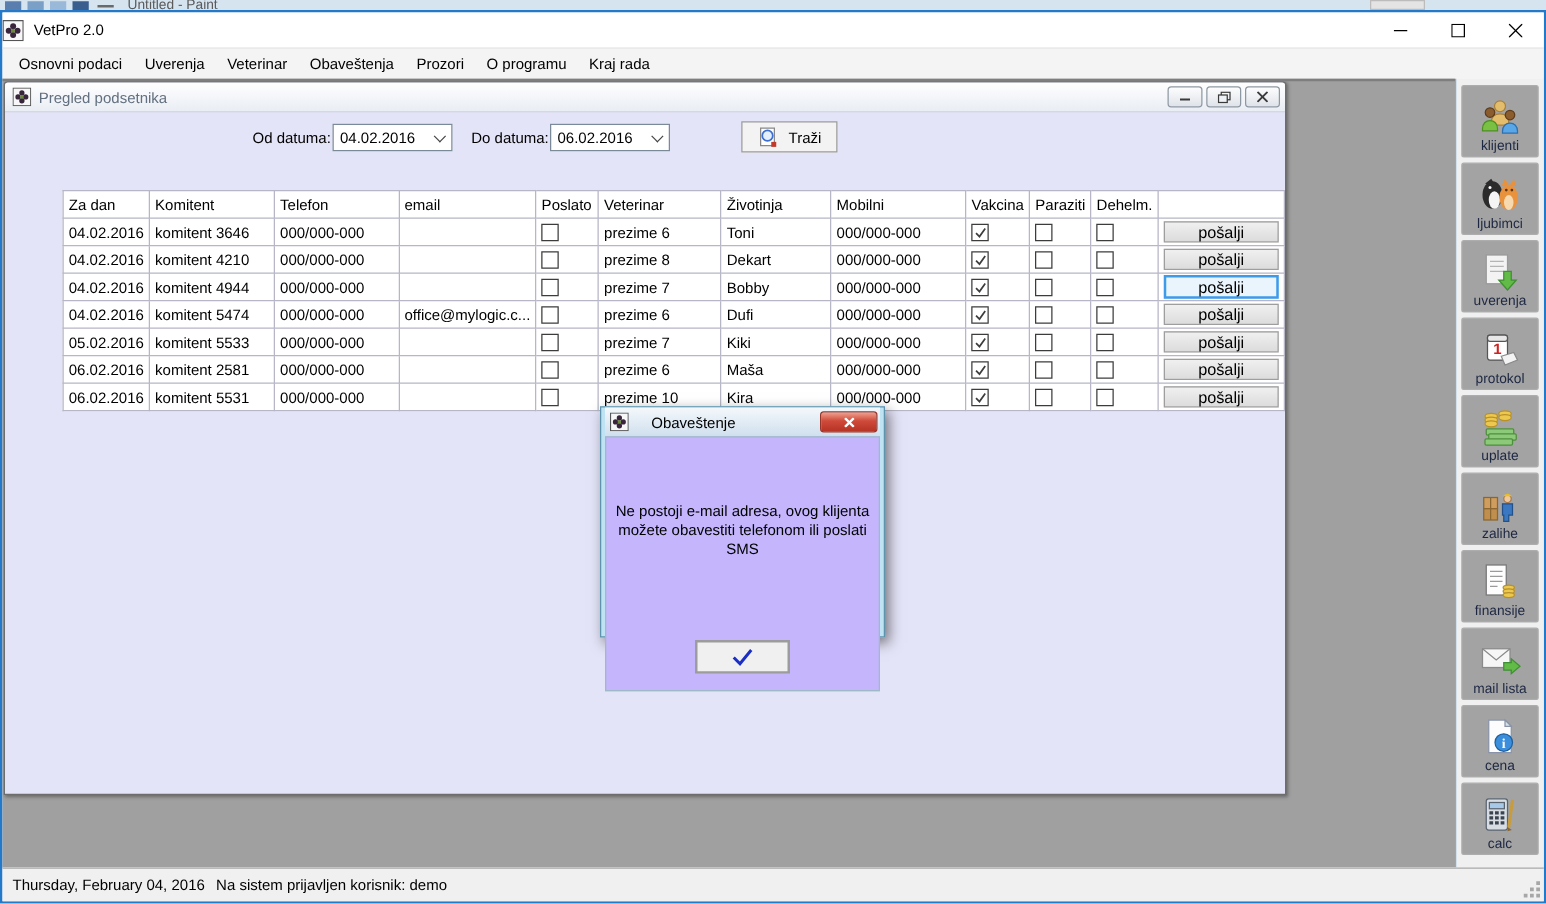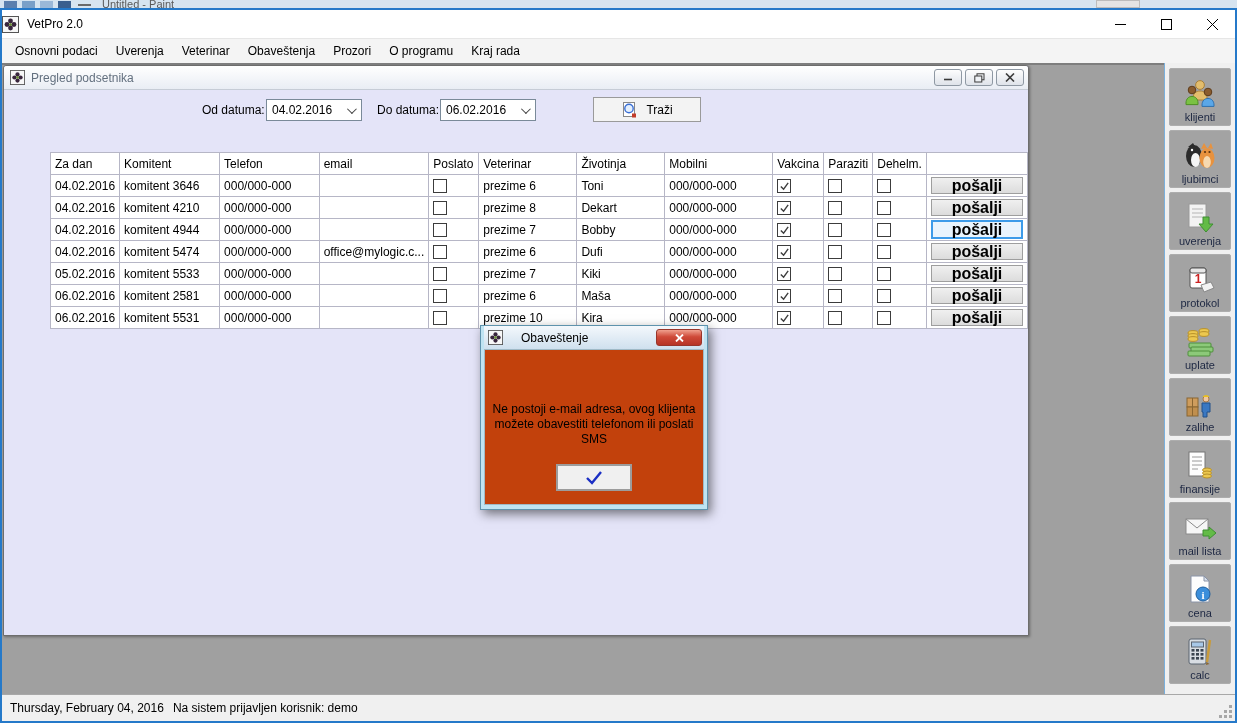--- a/index.html
+++ b/index.html
@@ -45,38 +45,38 @@
   .child-client { position:relative; flex:1; overflow:hidden; }
 
   .filter-row { position:absolute; left:0; top:8px; width:100%; height:24px; }
   .filter-label { position:absolute; top:5px; color:#000; }
   .lbl-from { left:198px; }
   .lbl-to { left:373px; }
   .combo { position:absolute; top:1px; width:96px; height:22px; background:#fff; border:1px solid #7a8a99; display:flex; align-items:center; padding-left:5px; }
   .combo-from { left:262px; }
   .combo-to { left:436px; }
   .combo-arrow { margin-left:auto; margin-right:7px; width:7px; height:7px; border-right:1px solid #444; border-bottom:1px solid #444; transform:rotate(45deg) translateY(-2px); }
-  .search-btn { position:absolute; left:589px; top:-1px; width:108px; height:25px; background:#f3f3f3; border:1px solid #9a9a9a; display:flex; align-items:center; justify-content:center; gap:8px; cursor:pointer; }
+  .search-btn { position:absolute; left:589px; top:-1px; width:77px; height:25px; background:#f3f3f3; border:1px solid #9a9a9a; display:flex; align-items:center; justify-content:center; gap:8px; cursor:pointer; }
 
   table.grid { position:absolute; left:6px; top:62px; border-collapse:collapse; table-layout:fixed; background:#fff; }
   table.grid th, table.grid td { border:1px solid #b6b6c6; height:22px; padding:0 4px; font-weight:normal; text-align:left; white-space:nowrap; overflow:hidden; font-size:12px; }
   table.grid { border:1px solid #8e8ea6;margin-left:40px; }
   td.center, th.center { text-align:center; padding:0; }
   .cb { display:inline-block; width:14px; height:14px; border:1px solid #3c3c3c; background:#fff; vertical-align:middle; line-height:12px; }
   .cb svg { display:block; margin:1px auto 0; }
-  .send-btn { display:block; width:92px; height:17px; margin:0 auto; background:linear-gradient(#f0f0f0,#dcdcdc); border:1px solid #9e9e9e; font-size:16px; font-family:"Liberation Sans",sans-serif; line-height:14px; cursor:pointer;font-weight:bold; }
+  .send-btn { display:block; width:92px; height:17px; margin:0 auto; background:linear-gradient(#f0f0f0,#dcdcdc); border:1px solid #9e9e9e; font-size:13px; font-family:"Liberation Sans",sans-serif; line-height:14px; cursor:pointer; }
   .send-btn.hl { border:2px solid #3d9be9; background:#e9f4fd; height:19px; }
 
   
   .dialog { position:absolute; left:478px; top:260px; width:228px; height:185px; background:#bfe3f2; border:1px solid #5e93ad; padding:0 3px 3px 3px; box-shadow:3px 4px 10px rgba(0,0,0,.5); }
   .dialog-titlebar { height:23px; display:flex; align-items:center; padding:0 2px 0 4px; background:linear-gradient(#f4f8fc,#cfe0ee); }
   .dialog-title { margin-left:18px; color:#000; }
   .dialog-icon { width:15px; height:15px; }
   .dlg-close { margin-left:auto; width:46px; height:17px; border:1px solid #98352a; border-radius:3px; background:linear-gradient(#f0a08e,#cf4a39 45%,#b63425); display:flex; align-items:center; justify-content:center; cursor:pointer; }
-  .dialog-client { position:relative; height:156px; background:#c2410c; border:1px solid #9fb9c6; }
+  .dialog-client { position:relative; height:204px; background:#c4b5fd; border:1px solid #9fb9c6; }
   .dialog-msg { position:absolute; top:52px; left:0; width:100%; text-align:center; }
   .dialog-msg p { width:218px; margin:0 auto; line-height:15px; }
   .ok-btn { position:absolute; left:50%; transform:translateX(-50%); bottom:13px; width:76px; height:27px; background:#f0f0f0; border:2px solid #9c9c9c; display:flex; align-items:center; justify-content:center; cursor:pointer; }
 
   
   .statusbar { height:27px; background:#f0f0f0; border-top:1px solid #a8a8a8; display:flex; align-items:center; padding-left:8px; flex:0 0 auto; position:relative; }
   .status-text { color:#000; }
   .status-date { margin-right:9px; }
   .grip { position:absolute; right:3px; bottom:3px; width:13px; height:13px; }
   .grip i { position:absolute; width:3px; height:3px; background:#a7a7a7; }

